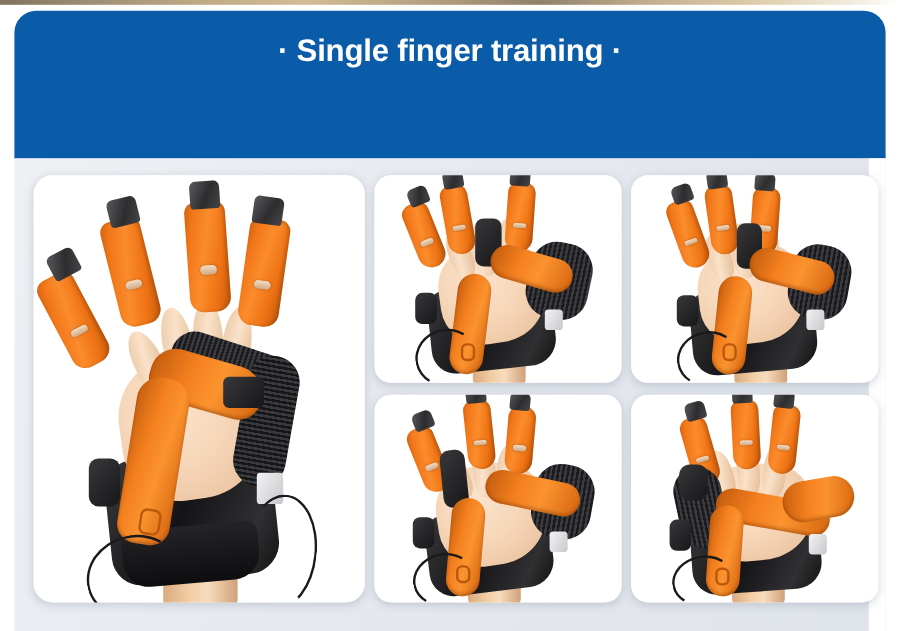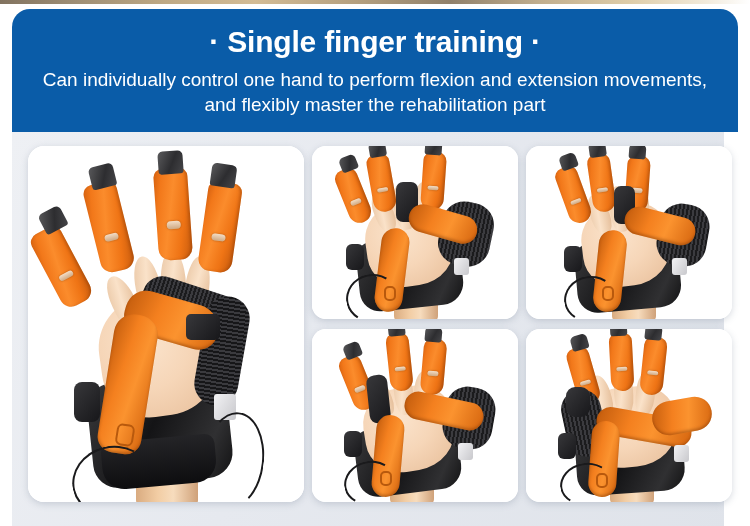--- a/index.html
+++ b/index.html
@@ -20,21 +20,21 @@
   
   .banner {
     position:absolute; left:12px; top:9px; width:726px; height:123px;
     background:#0a5ca8;
     border-radius:18px 18px 0 0;
     color:#ffffff;
     text-align:center;
     padding-top:16px;
   }
   .banner-title {
-    font-size:30px; font-weight:bold; letter-spacing:-0.2px;
+    font-size:26px; font-weight:bold; letter-spacing:-0.2px;
     line-height:34px; white-space:nowrap;
   }
   .banner-sub {
     margin-top:8px;
     font-size:19px; font-weight:normal; line-height:25px;
     padding:0 24px;
   }
 
   
   .board {
@@ -124,21 +124,20 @@
     border-radius:3px;
   }
 </style>
 </head>
 <body>
 
 <div class="top-sliver"></div>
 
 <div class="banner">
   <div class="banner-title">· Single finger training ·</div>
-  <div class="banner-sub">Can individually control one hand to perform flexion and extension movements, and flexibly master the rehabilitation part</div>
 </div>
 
 <div class="board"></div>
 
 <div class="grid">
 
   <div class="card big">
     <div class="photo">
 
       <div class="forearm" style="left:108px;top:300px;width:62px;height:60px;"></div>

